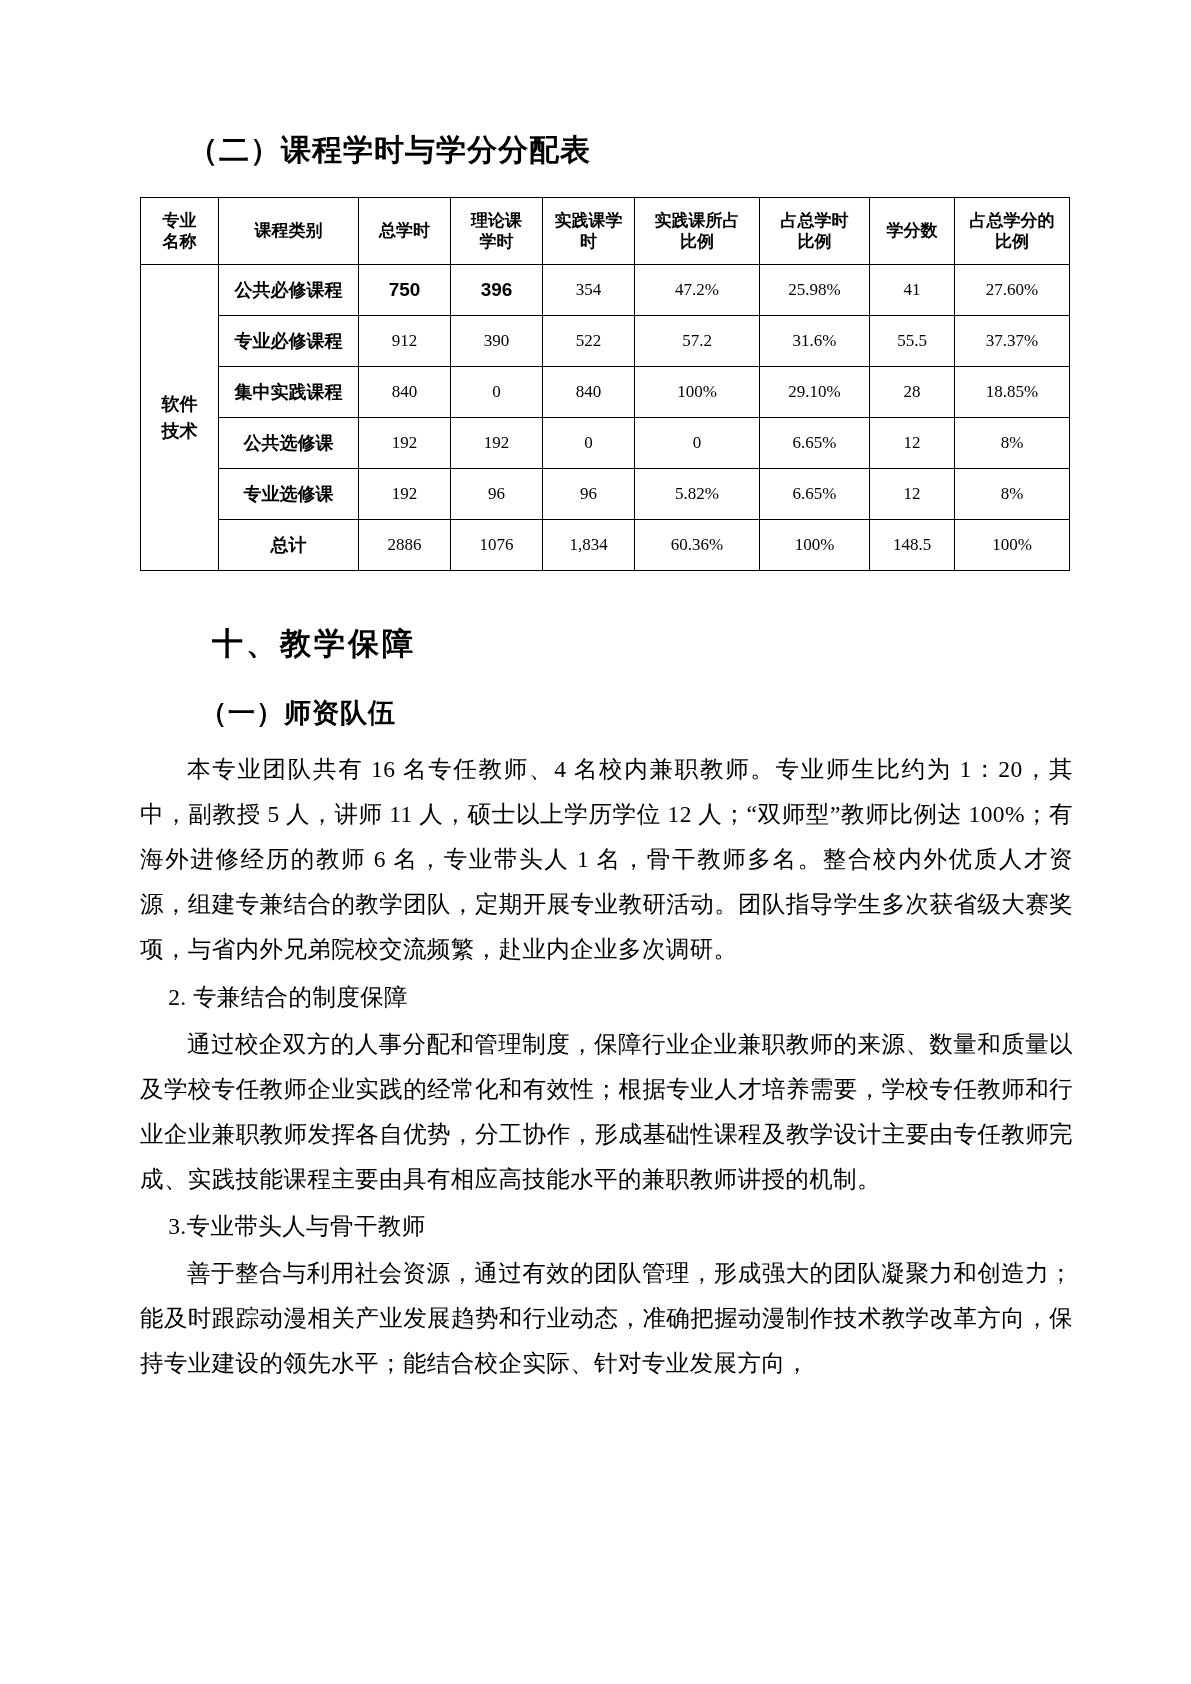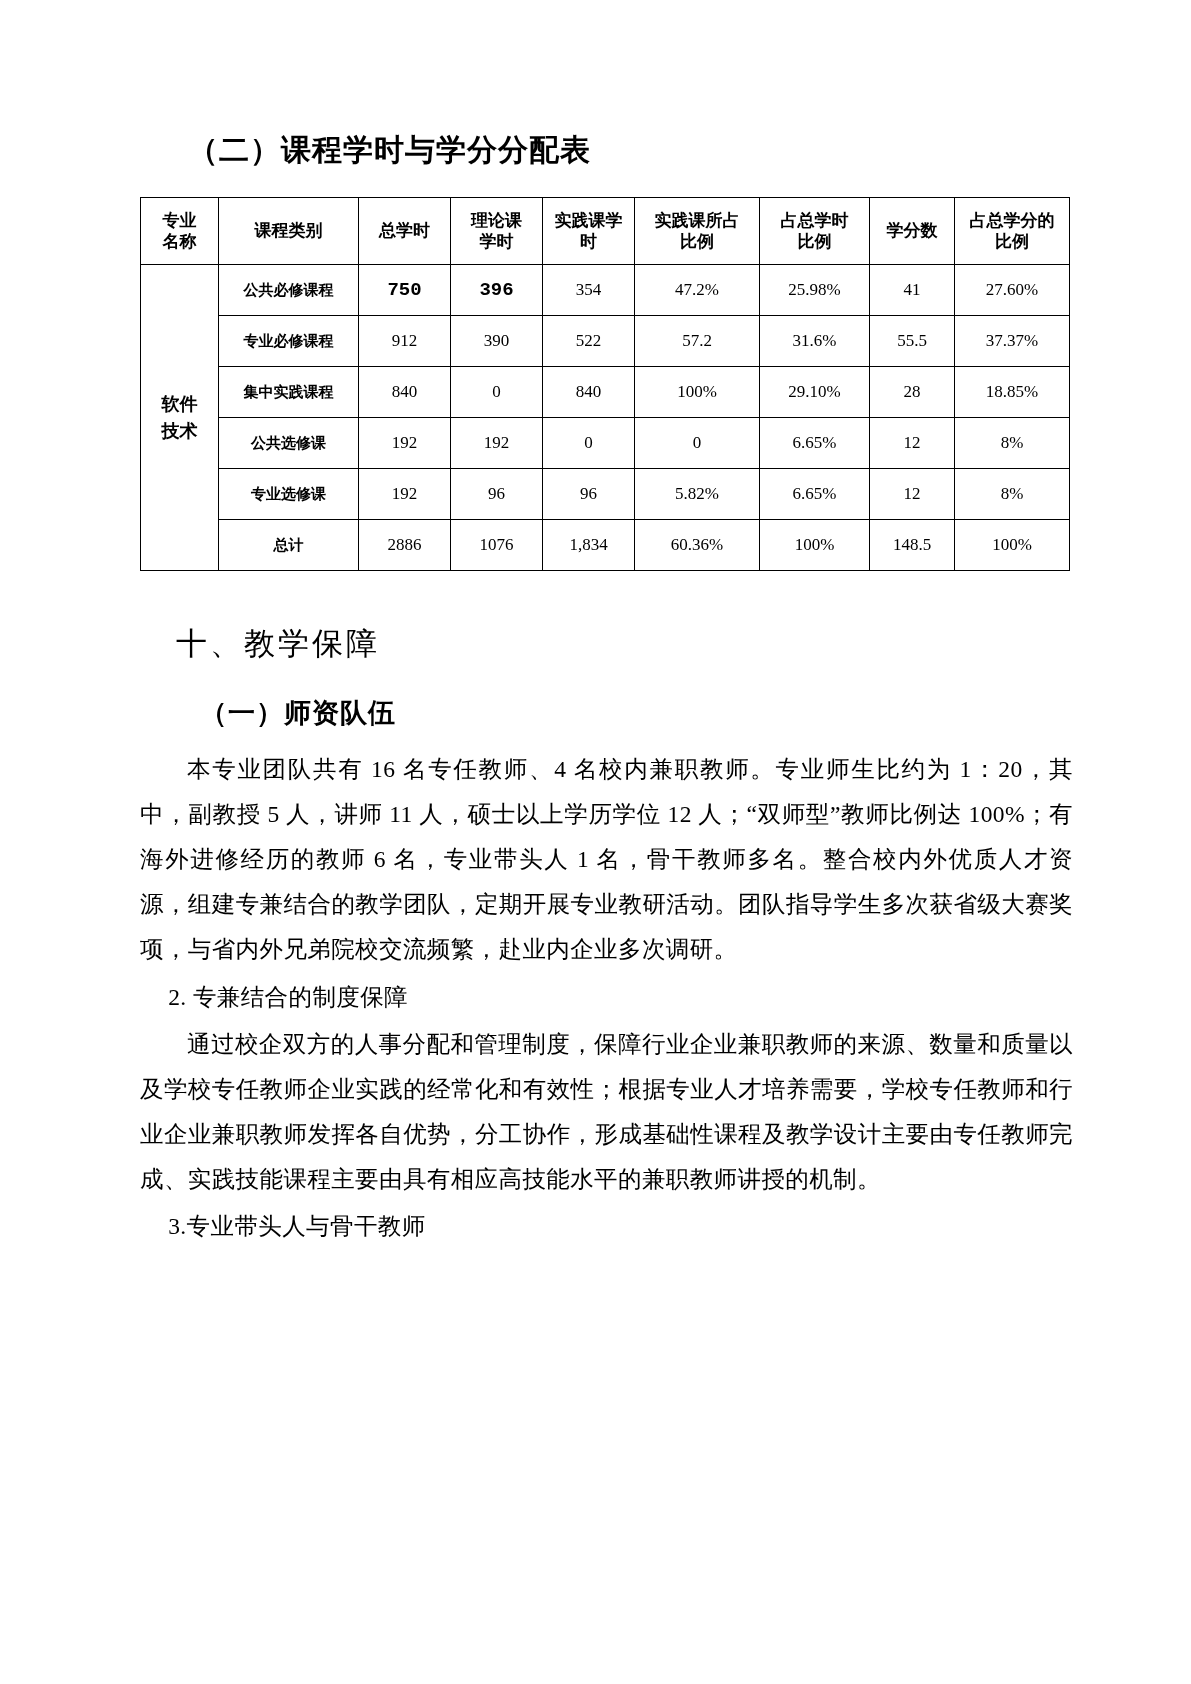--- a/index.html
+++ b/index.html
@@ -22,24 +22,24 @@
   }
   .h-section {
     font-family: "Liberation Sans", "DejaVu Sans", sans-serif;
     font-weight: bold;
     font-size: 30px;
     letter-spacing: 1px;
     margin: 0 0 26px 48px;
   }
   .h-major {
     font-family: "Liberation Sans", "DejaVu Sans", sans-serif;
-    font-weight: normal;
+    font-weight: bold;
     font-size: 31px;
     letter-spacing: 3px;
-    margin: 52px 0 24px 36px;
+    margin: 52px 0 24px 72px;
   }
   .h-sub {
     font-family: Liberation Mono, monospace;
     font-weight: bold;
     font-size: 27px;
     letter-spacing: 1px;
     margin: 30px 0 16px 60px;
   }
   table.credits {
     border-collapse: collapse;
@@ -59,31 +59,31 @@
   table.credits thead th {
     font-family: "Liberation Sans", "DejaVu Sans", sans-serif;
     font-weight: bold;
     font-size: 17px;
     height: 62px;
     line-height: 1.25;
   }
   table.credits td.rowhead {
     font-family: "Liberation Sans", "DejaVu Sans", sans-serif;
     font-weight: bold;
-    font-size: 15px;
+    font-size: 18px;
   }
   table.credits td.major {
     font-family: "Liberation Sans", "DejaVu Sans", sans-serif;
     font-weight: bold;
     font-size: 18px;
     line-height: 1.5;
   }
   table.credits td.b {
     font-weight: bold;
-    font-family: Liberation Mono, monospace;
+    font-family: Liberation Sans, sans-serif;
     font-size: 19px;
   }
   .body-text {
     font-size: 23.5px;
     line-height: 1.92;
     letter-spacing: 0.4px;
     margin: 0;
     text-align: justify;
     text-justify: inter-ideograph;
   }
@@ -199,15 +199,16 @@
 
   <h1 class="h-major">十、教学保障</h1>
 
   <h2 class="h-sub">（一）师资队伍</h2>
 
   <div>
     <p class="body-text para indent2">本专业团队共有 16 名专任教师、4 名校内兼职教师。专业师生比约为 1：20，其中，副教授 5 人，讲师 11 人，硕士以上学历学位 12 人；“双师型”教师比例达 100%；有海外进修经历的教师 6 名，专业带头人 1 名，骨干教师多名。整合校内外优质人才资源，组建专兼结合的教学团队，定期开展专业教研活动。团队指导学生多次获省级大赛奖项，与省内外兄弟院校交流频繁，赴业内企业多次调研。</p>
     <p class="body-text para indent1">2. 专兼结合的制度保障</p>
     <p class="body-text para indent2">通过校企双方的人事分配和管理制度，保障行业企业兼职教师的来源、数量和质量以及学校专任教师企业实践的经常化和有效性；根据专业人才培养需要，学校专任教师和行业企业兼职教师发挥各自优势，分工协作，形成基础性课程及教学设计主要由专任教师完成、实践技能课程主要由具有相应高技能水平的兼职教师讲授的机制。</p>
     <p class="body-text para indent1">3.专业带头人与骨干教师</p>
+    <p class="body-text para indent2">善于整合与利用社会资源，通过有效的团队管理，形成强大的团队凝聚力和创造力；能及时跟踪动漫相关产业发展趋势和行业动态，准确把握动漫制作技术教学改革方向，保持专业建设的领先水平；能结合校企实际、针对专业发展方向，</p>
   </div>
 
 </div>
 
 </body></html>

